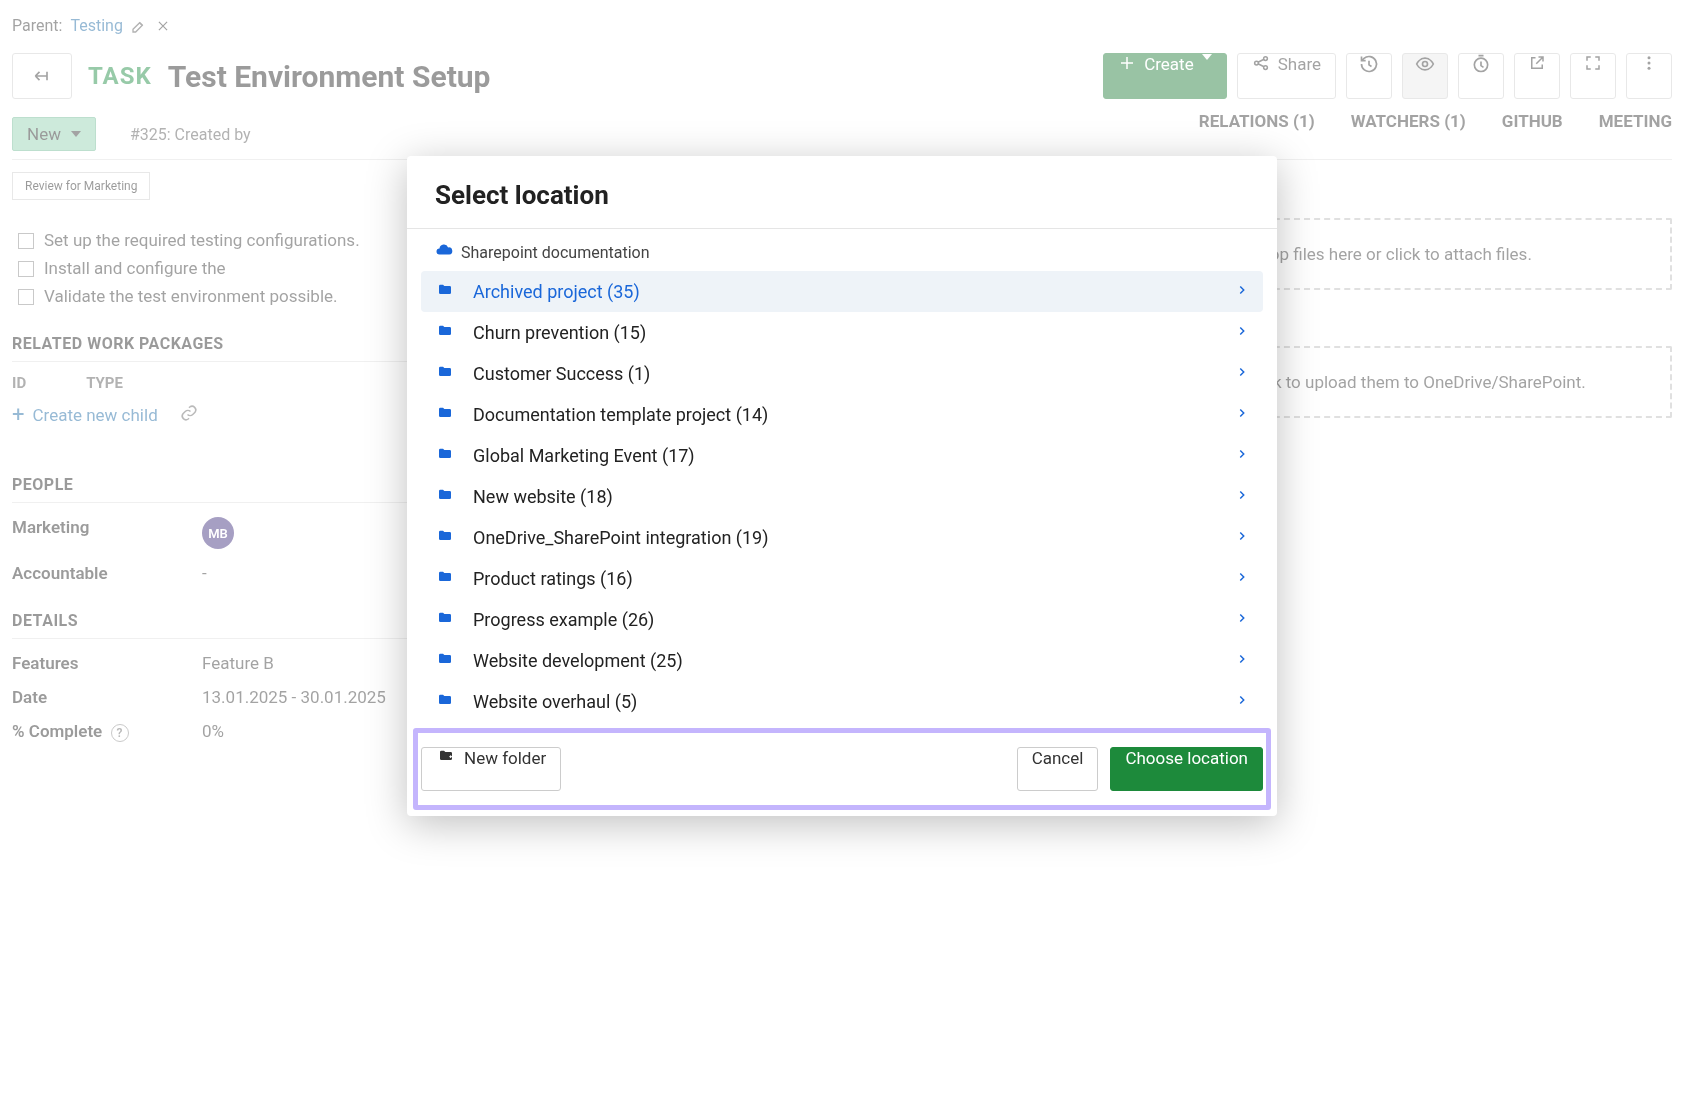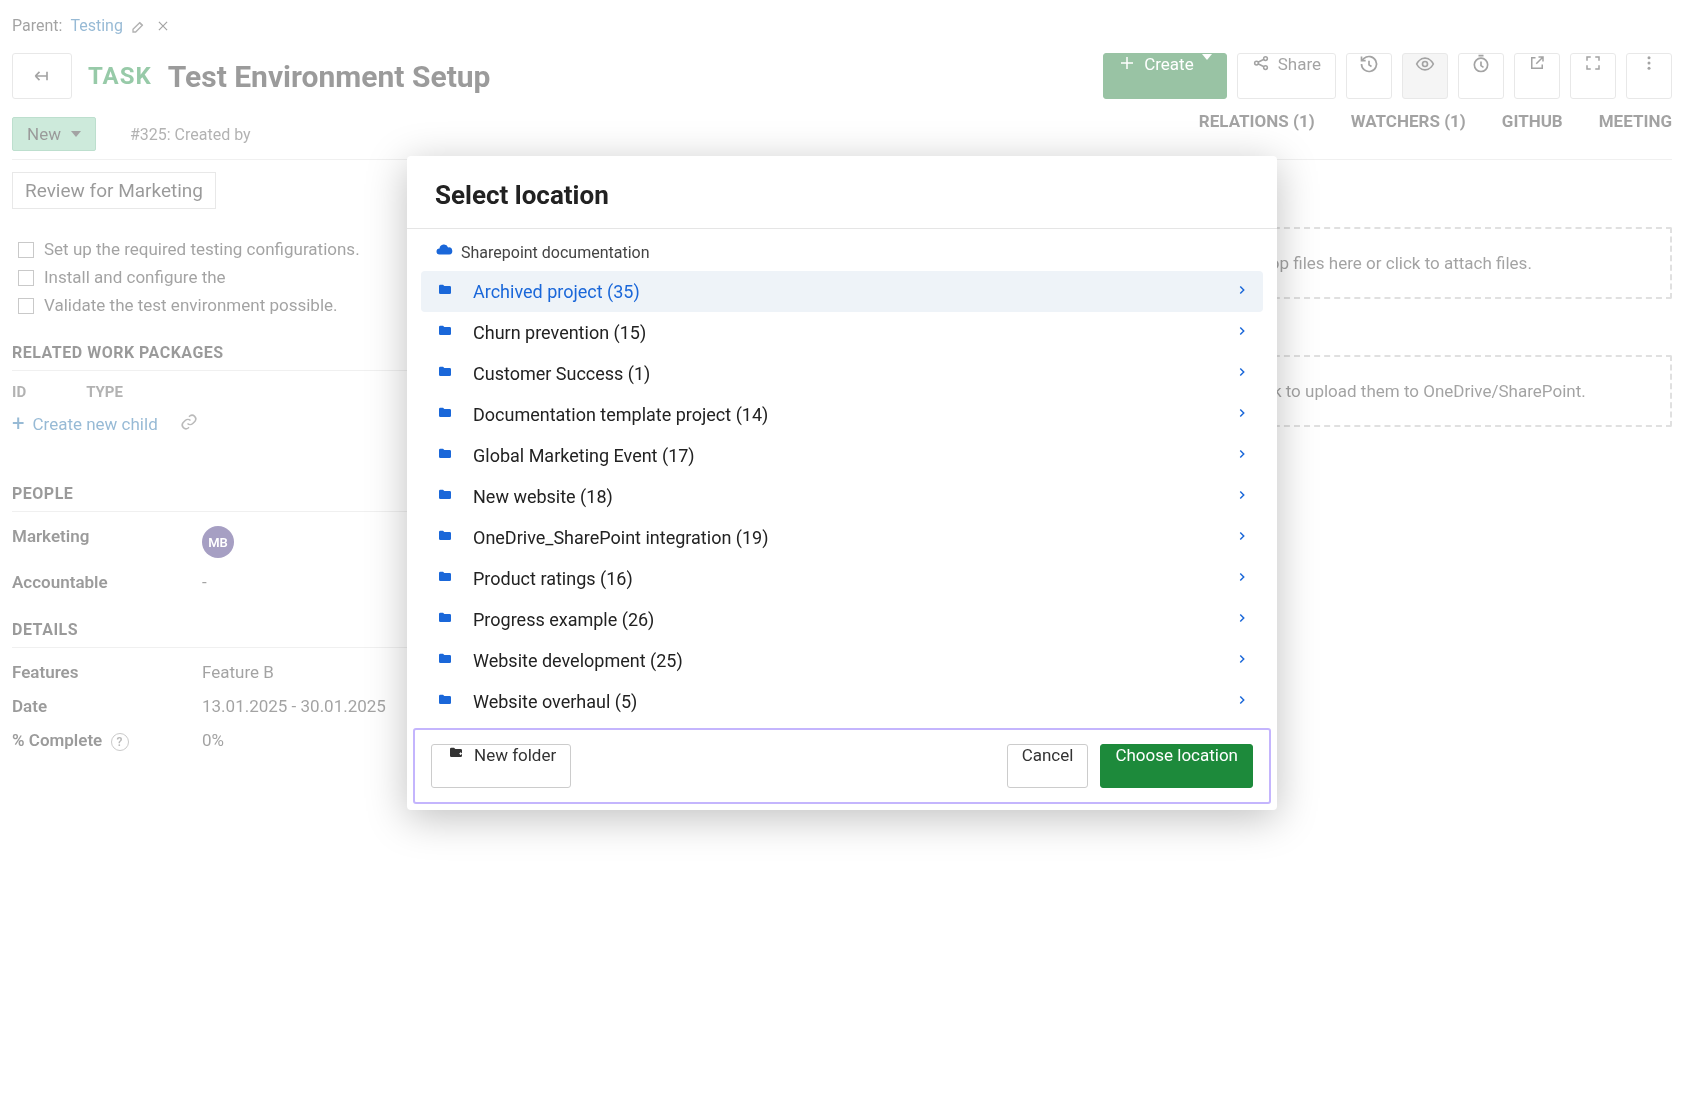--- a/index.html
+++ b/index.html
@@ -27,21 +27,21 @@
   .toolbar { display:flex; gap:10px; align-items:center; }
   .btn { border:1px solid #ccc; background:#fff; height:46px; padding:0 14px; display:flex; align-items:flex-start; gap:8px; cursor:pointer; border-radius:3px; font-size:17px; color:#333;}
   .btn.icon-only { width:46px; padding:0; justify-content:center;}
   .btn-primary { background:#1d7a36; border-color:#1d7a36; color:#fff;}
   .status-row { display:flex; align-items:center; gap:34px; border-bottom:1px solid #ddd; padding-bottom:8px; margin-bottom:12px; position:relative;}
   .status-pill { background:#90d0b0; border:1px solid #6db993; padding:6px 14px; display:flex; align-items:center; gap:10px; font-size:17px; border-radius:2px; cursor:pointer;}
   .meta-text { color:#555; font-size:16px;}
   .tabs { position:absolute; right:0; top:-6px; display:flex; gap:36px; font-size:17px; font-weight:700; color:#333;}
   .tabs span { cursor:pointer;}
   .tag-row { margin-bottom:18px;}
-  .tag { border:1px solid #ccc; padding:6px 12px; font-size:19px; display:inline-block;}
+  .tag { border:1px solid #ccc; padding:6px 12px; font-size:12px; display:inline-block;}
   .content-split { display:flex; gap:32px; }
   .left-col { flex:1; min-width:0;}
   .right-col { width:580px; border-left:1px solid #ddd; padding-left:20px;}
   .checklist { margin:12px 0 28px 6px;}
   .check-item { display:flex; gap:10px; align-items:flex-start; margin-bottom:8px; font-size:17px; color:#333;}
   .check-item .box { width:16px; height:16px; border:1px solid #888; margin-top:3px; flex-shrink:0;}
   .section-h { font-weight:700; font-size:16px; letter-spacing:.5px; margin:18px 0 12px; border-bottom:1px solid #ddd; padding-bottom:8px;}
   .th-row { display:flex; gap:60px; font-weight:700; font-size:15px; color:#555; margin-bottom:10px;}
   .create-child { display:flex; align-items:center; gap:8px; color:#1a67a3; font-size:17px; cursor:pointer;}
   .plus-blue { color:#1a67a3; font-size:22px; font-weight:400;}
@@ -64,21 +64,21 @@
   .modal-title { font-size:26px; font-weight:700; color:#222;}
   .breadcrumb { padding:12px 28px 8px; display:flex; align-items:center; gap:8px; color:#444; font-size:16px;}
   .cloud-icon svg { width:18px; height:18px; fill:#1a67d9;}
   .folder-list { padding:0 14px; max-height:560px; overflow:auto;}
   .folder-row { display:flex; align-items:center; padding:10px 14px; gap:18px; cursor:pointer; border-radius:4px;}
   .folder-row:hover, .folder-row.selected { background:#eef3f8;}
   .folder-row.selected .folder-name { color:#1a67d9;}
   .folder-icon svg { width:20px; height:16px; fill:#1a67d9;}
   .folder-name { flex:1; font-size:18px; color:#222;}
   .chev svg { width:14px; height:14px; stroke:#1a67d9; stroke-width:2.5; fill:none;}
-  .modal-footer { border:2px solid #c4b5fd; margin:6px; padding:14px 16px; display:flex; align-items:center; justify-content:space-between; border-radius:3px;}
+  .modal-footer { border:5px solid #c4b5fd; margin:6px; padding:14px 3px; display:flex; align-items:center; justify-content:space-between; border-radius:3px;}
   .footer-left .btn, .footer-right .btn { height:44px; font-size:17px;}
   .footer-right { display:flex; gap:12px;}
   .btn-green { background:#1d8a3b; border-color:#1d8a3b; color:#fff;}
   .nf-icon svg { width:20px; height:16px; fill:#333;}
   .caret-down { width:0; height:0; border-left:5px solid transparent; border-right:5px solid transparent; border-top:6px solid currentColor; display:inline-block;}
   
   .folder-list::-webkit-scrollbar { width:8px;}
   .folder-list::-webkit-scrollbar-thumb { background:#ccc; border-radius:4px;}
 </style>
 </head>

